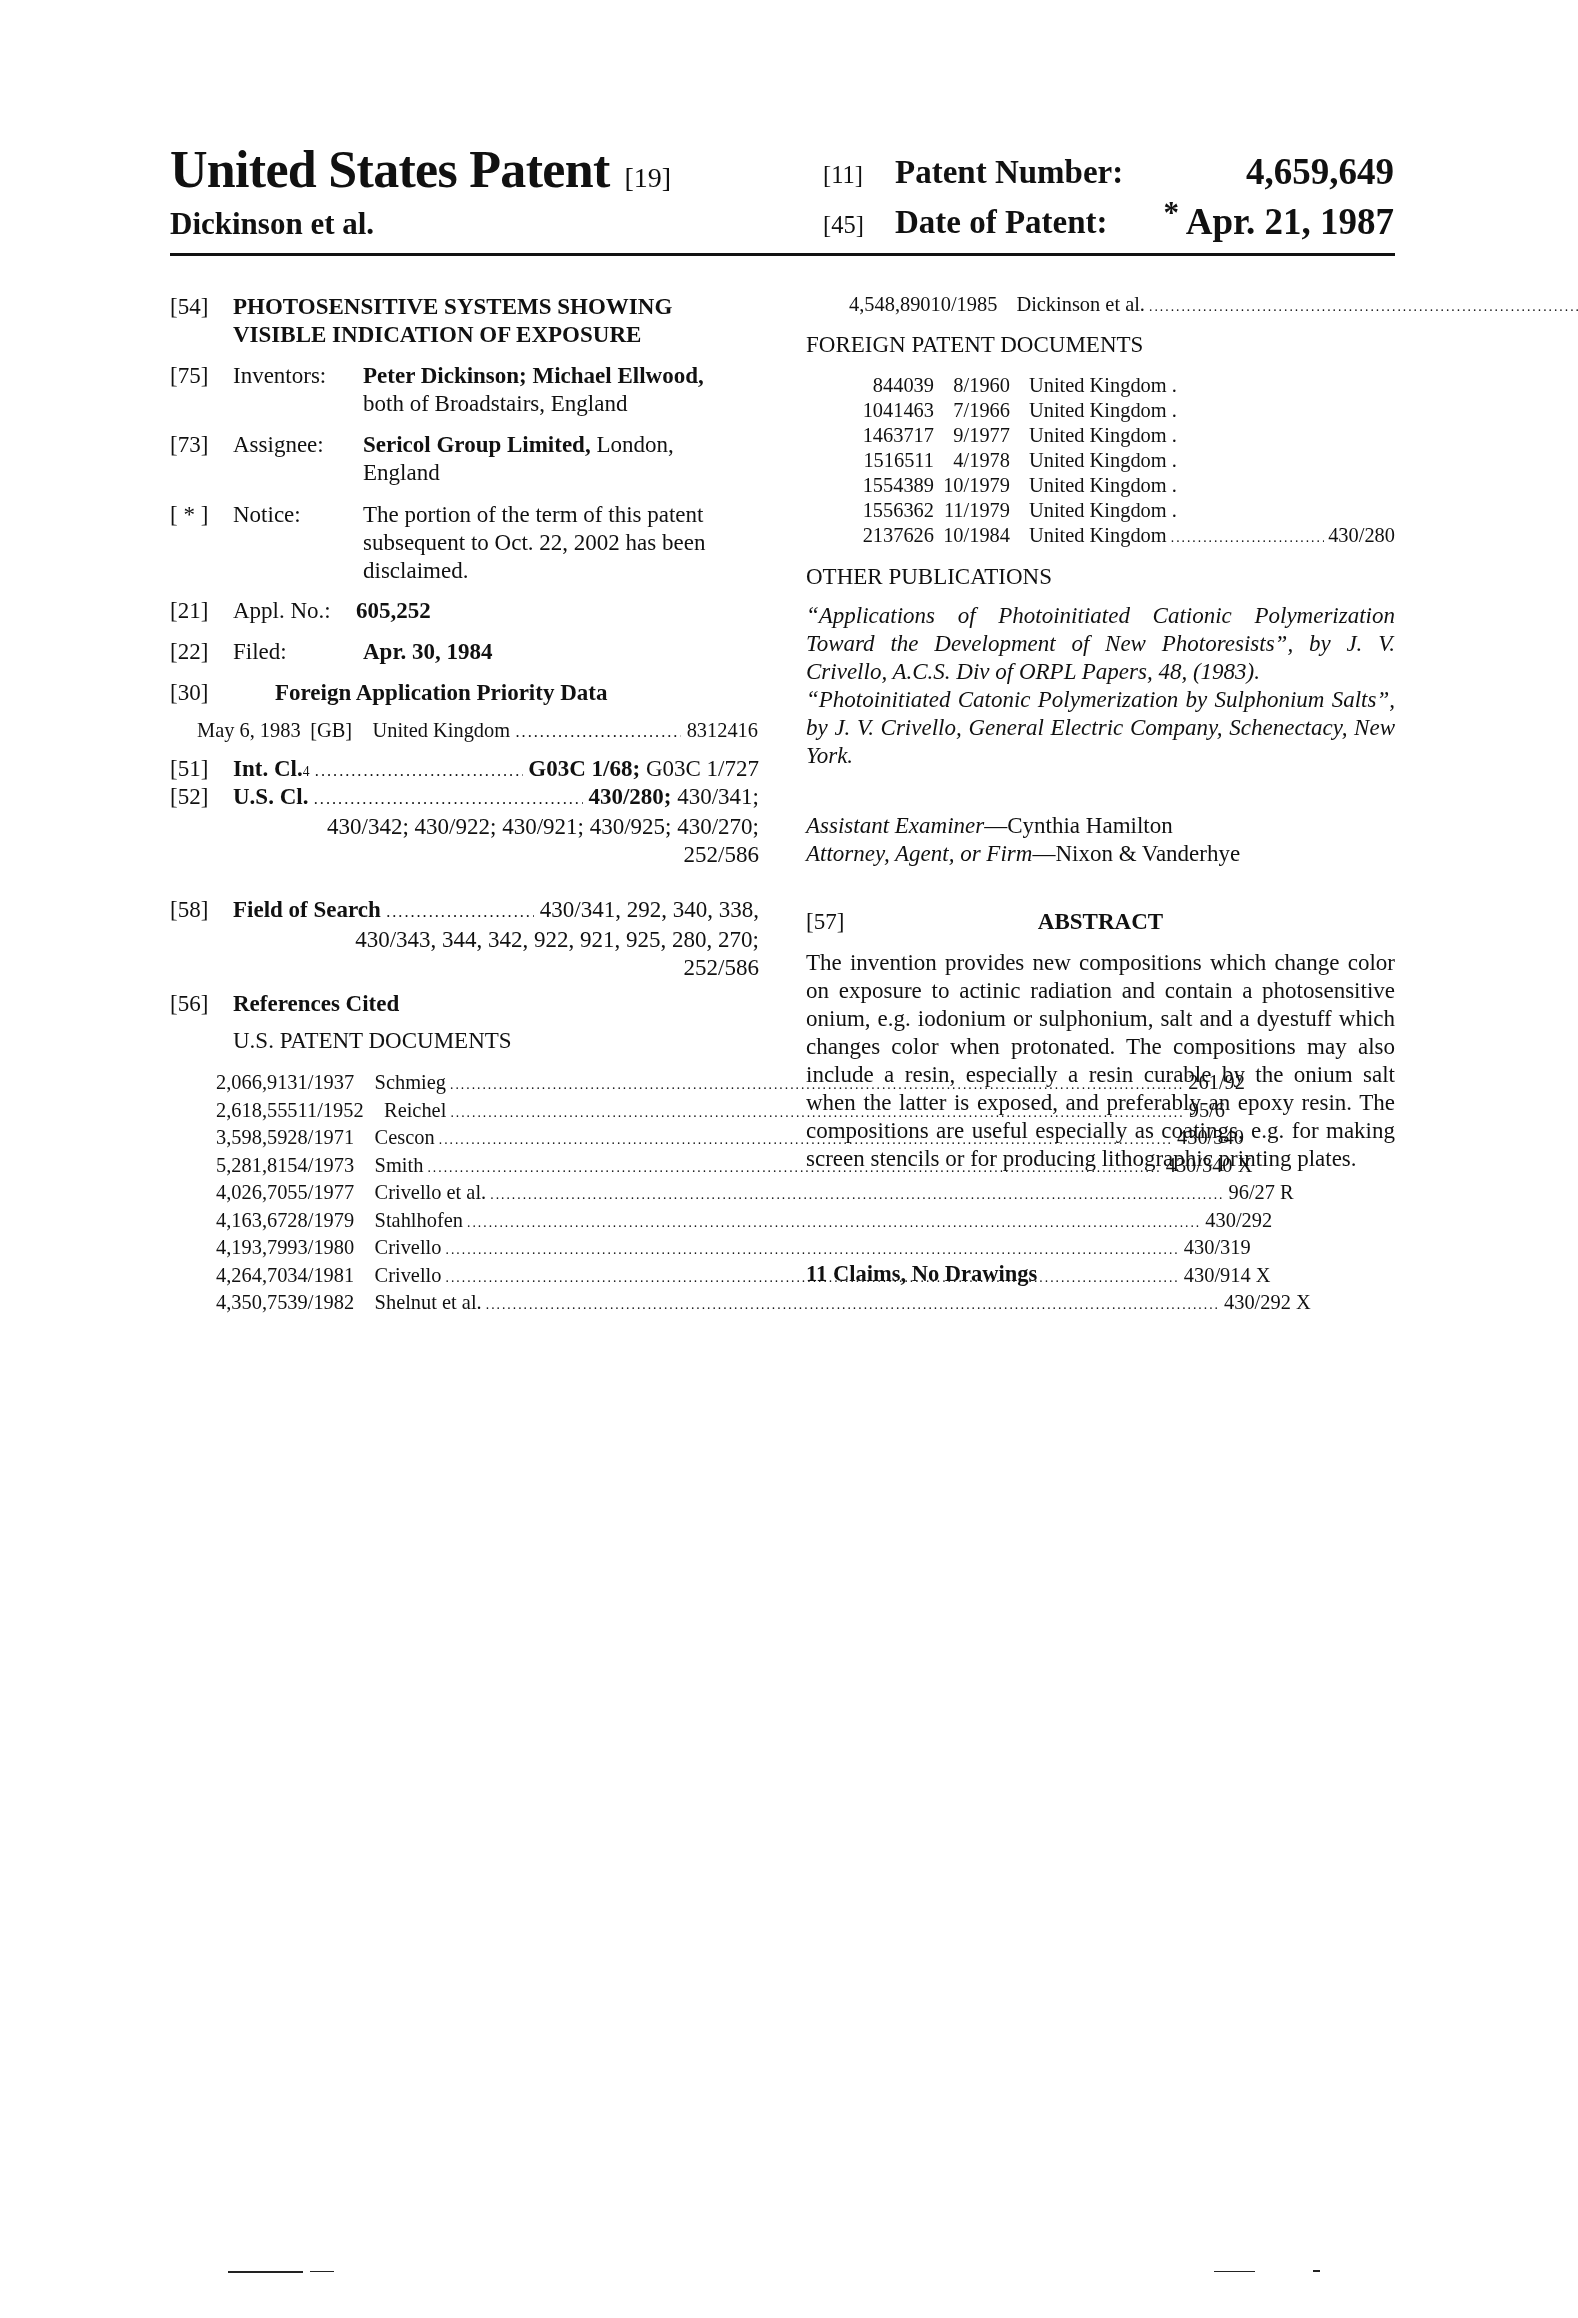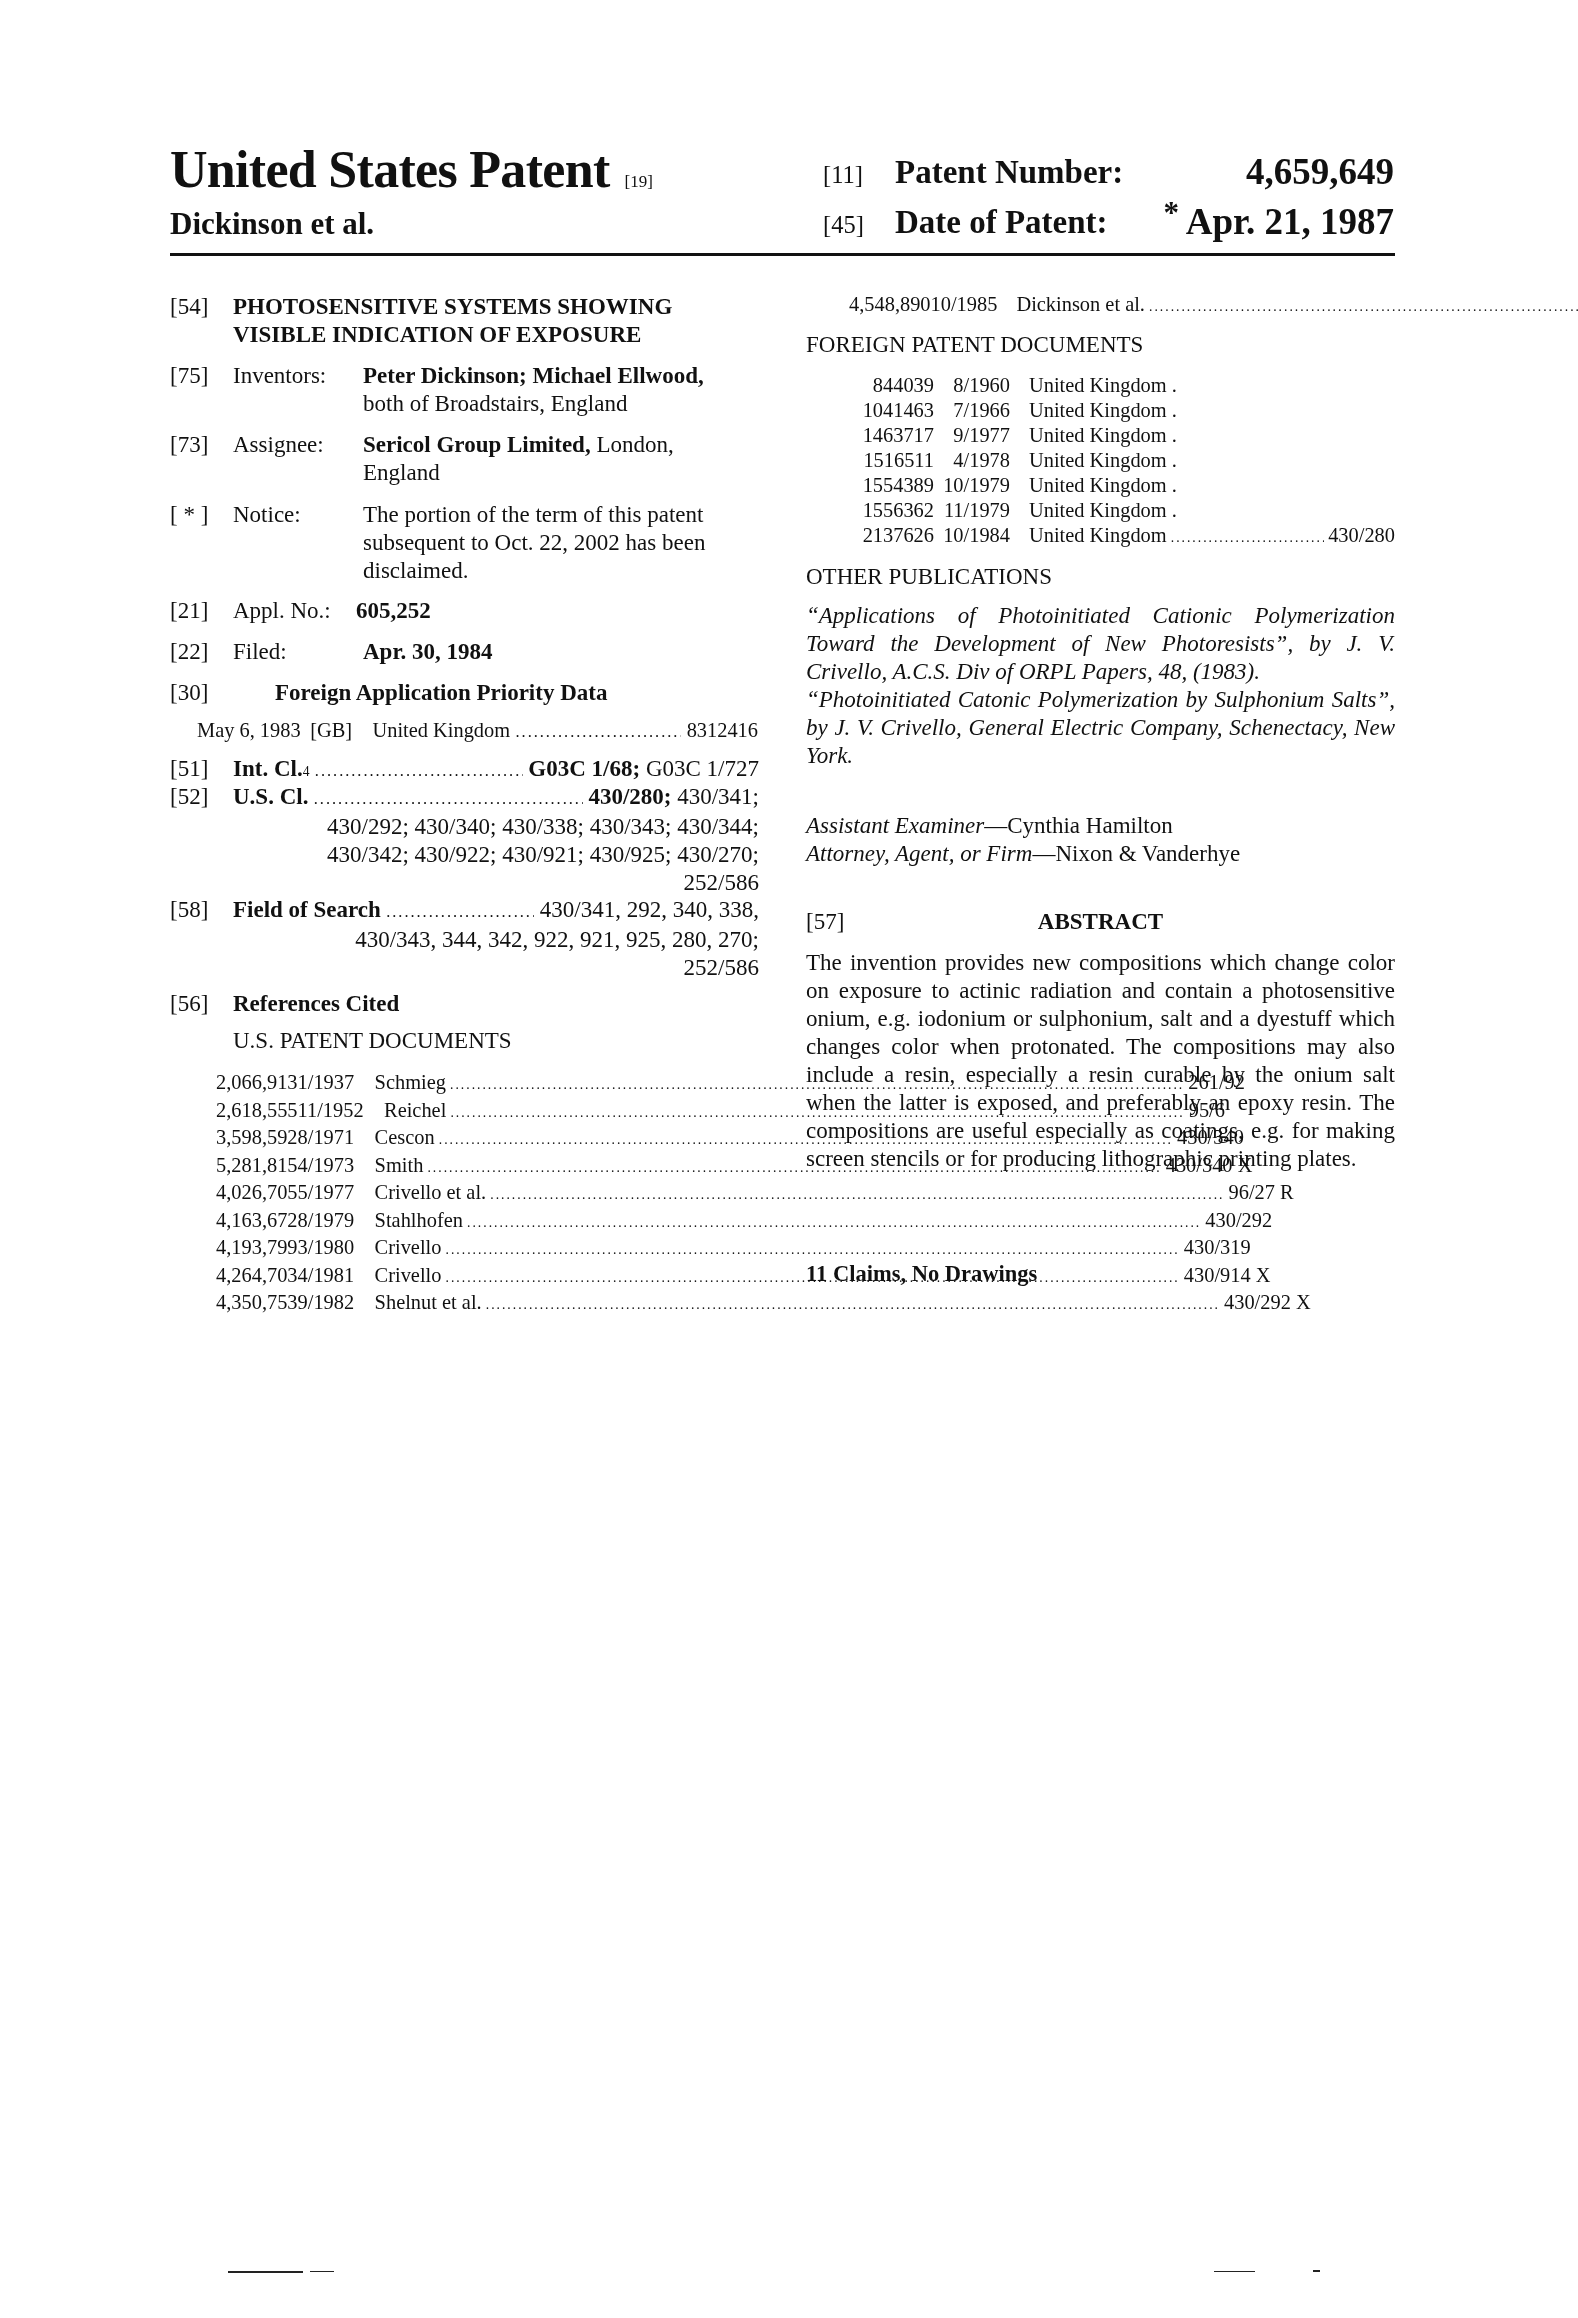--- a/index.html
+++ b/index.html
@@ -4,21 +4,21 @@
 <style>
   html, body { margin:0; padding:0; background:#ffffff; }
   body { width:1578px; height:2319px; position:relative; overflow:hidden;
          font-family:"Liberation Serif", "DejaVu Serif", serif; color:#111; }
   .abs { position:absolute; }
   .bold { font-weight:bold; }
   .it { font-style:italic; }
 
   
   #hdr-title { left:170px; top:144px; font-size:52px; font-weight:bold; letter-spacing:-0.7px; line-height:1; }
-  #hdr-title .code { font-size:17px; font-weight:normal; margin-left:15px; letter-spacing:0; }
+  #hdr-title .code { font-size:28px; font-weight:normal; margin-left:15px; letter-spacing:0; }
   #hdr-inventor { left:170px; top:208px; font-size:31px; font-weight:bold; line-height:1; }
   #hdr-rule { left:170px; top:253px; width:1225px; height:3.4px; background:#111; }
 
   .hdr-right { left:823px; width:571px; font-weight:bold; line-height:1; }
   .hdr-right .code { font-size:24.5px; font-weight:normal; display:inline-block; width:72px; }
   .hdr-right .lbl { font-size:33px; }
   .hdr-right .val { font-size:37px; position:absolute; right:0; top:-2.7px; }
   #hdr-patnum { top:156px; }
   #hdr-date { top:206px; }
   #hdr-date .star { font-size:31px; position:relative; top:-11px; margin-right:6.8px; }
@@ -144,21 +144,20 @@
 </div>
 
 <div class="field" style="top:783px;">
   <span class="code">[52]</span>
   <div class="full">
     <div class="dots">
       <span class="bold">U.S. Cl.</span>
       <span class="lead"></span>
       <span><span class="bold">430/280;</span><span> 430/341;</span></span>
     </div>
-    <div style="text-align:right;">430/292; 430/340; 430/338; 430/343; 430/344;</div>
     <div style="text-align:right;">430/342; 430/922; 430/921; 430/925; 430/270;</div>
     <div style="text-align:right;">252/586</div>
   </div>
 </div>
 
 <div class="field" style="top:896px;">
   <span class="code">[58]</span>
   <div class="full">
     <div class="dots">
       <span class="bold">Field of Search</span>

